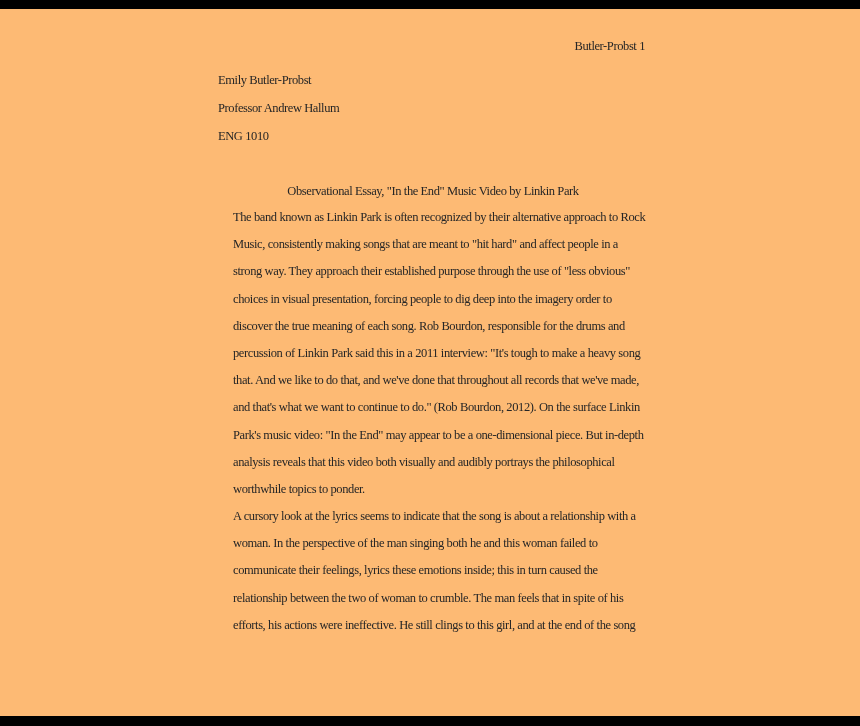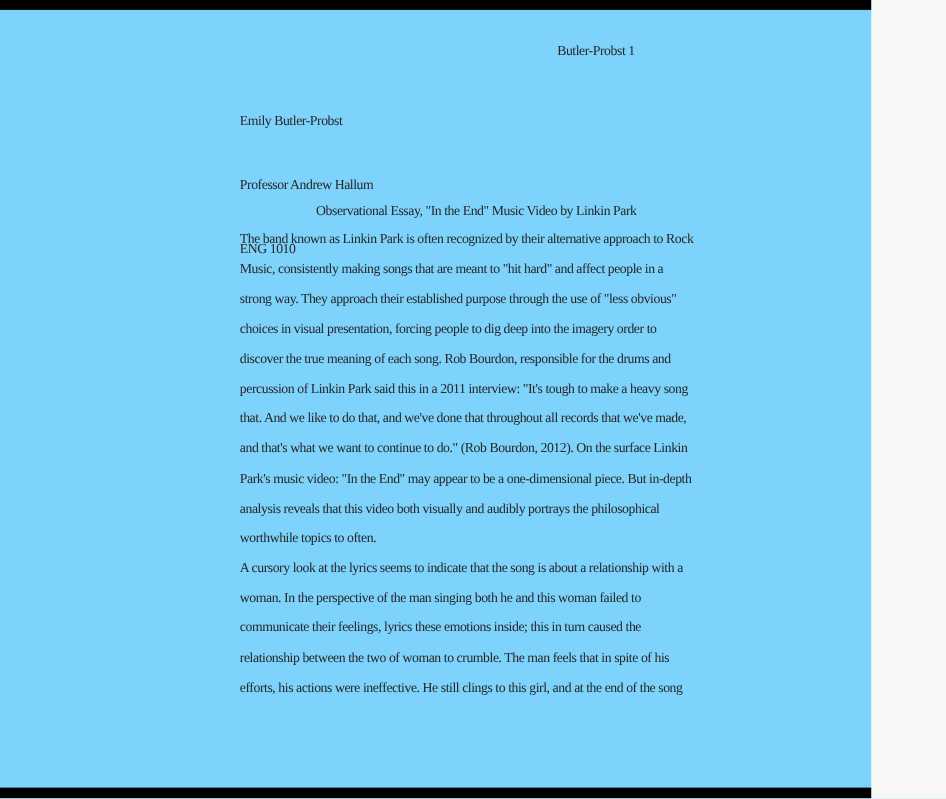--- a/index.html
+++ b/index.html
@@ -1,20 +1,20 @@
 <!DOCTYPE html>
 <html><head>
 <meta charset="utf-8">
 <style>
   html, body { margin: 0; padding: 0; background: #f7f7f7; }
   .page {
     position: relative;
-    width: 792px;
+    width: 860px;
     height: 726px;
-    background: #7dd3fc;
+    background: #fdba74;
     overflow: hidden;
     font-family: "Liberation Serif", "DejaVu Serif", serif;
     color: #262626;
     font-size: 12.5px;
     letter-spacing: -0.4px;
   }
   .bar {
     position: absolute;
     left: 0;
     width: 860px;
@@ -32,41 +32,41 @@
   .heading-block {
     position: absolute;
     left: 218px;
     top: 66px;
     width: 440px;
   }
   .heading-block .hline {
     height: 28.2px;
     line-height: 28.2px;
     white-space: nowrap;
-    margin-top: 30px;
   }
   .essay-title {
     position: absolute;
     left: 218px;
     top: 183px;
     width: 430px;
     text-align: center;
     line-height: 16px;
     white-space: nowrap;
   }
   .essay-body {
     position: absolute;
     left: 218px;
     top: 204px;
     width: 440px;
   }
   .essay-body .bline {
     height: 27.2px;
     line-height: 27.2px;
     white-space: nowrap;
+    margin-left: 15px;
   }
 </style>
 </head>
 <body>
 
 <div class="page">
 
   <div class="bar bar-top"></div>
 
   <div class="running-header">Butler-Probst 1</div>
@@ -83,21 +83,21 @@
     <div class="bline">The band known as Linkin Park is often recognized by their alternative approach to Rock</div>
     <div class="bline">Music, consistently making songs that are meant to "hit hard" and affect people in a</div>
     <div class="bline">strong way. They approach their established purpose through the use of "less obvious"</div>
     <div class="bline">choices in visual presentation, forcing people to dig deep into the imagery order to</div>
     <div class="bline">discover the true meaning of each song. Rob Bourdon, responsible for the drums and</div>
     <div class="bline">percussion of Linkin Park said this in a 2011 interview: "It's tough to make a heavy song</div>
     <div class="bline">that. And we like to do that, and we've done that throughout all records that we've made,</div>
     <div class="bline">and that's what we want to continue to do." (Rob Bourdon, 2012). On the surface Linkin</div>
     <div class="bline">Park's music video: "In the End" may appear to be a one-dimensional piece. But in-depth</div>
     <div class="bline">analysis reveals that this video both visually and audibly portrays the philosophical</div>
-    <div class="bline">worthwhile topics to often.</div>
+    <div class="bline">worthwhile topics to ponder.</div>
     <div class="bline">A cursory look at the lyrics seems to indicate that the song is about a relationship with a</div>
     <div class="bline">woman. In the perspective of the man singing both he and this woman failed to</div>
     <div class="bline">communicate their feelings, lyrics these emotions inside; this in turn caused the</div>
     <div class="bline">relationship between the two of woman to crumble. The man feels that in spite of his</div>
     <div class="bline">efforts, his actions were ineffective. He still clings to this girl, and at the end of the song</div>
   </div>
 
   <div class="bar bar-bottom"></div>
 
 </div>

